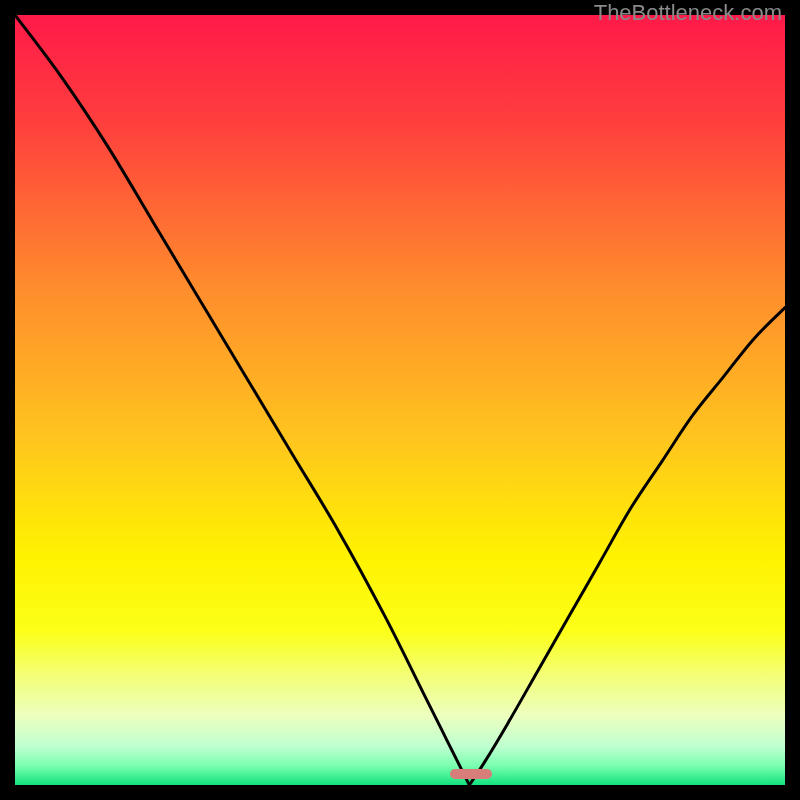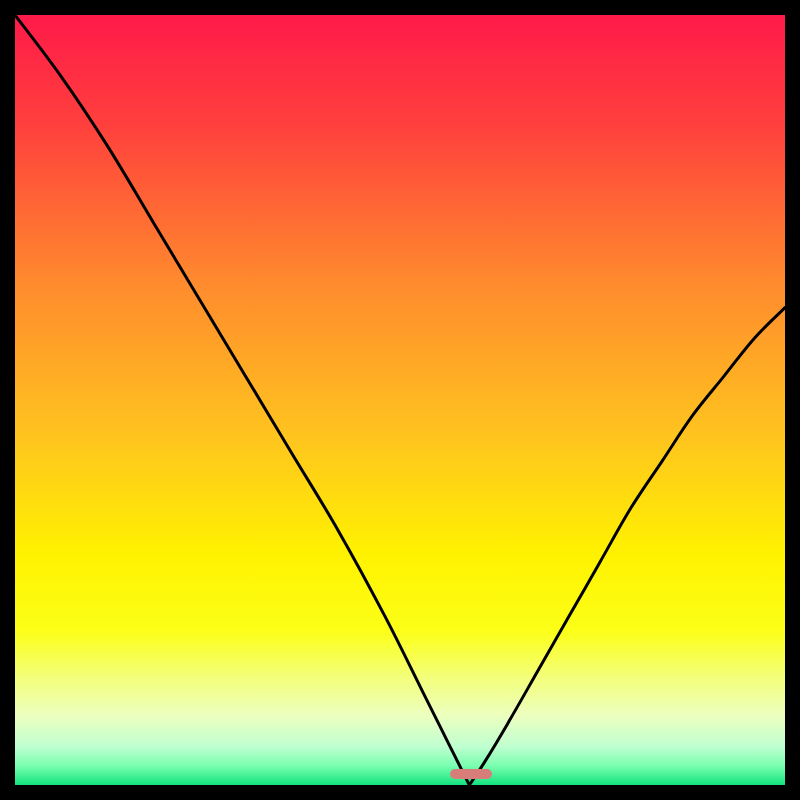--- a/index.html
+++ b/index.html
@@ -61,13 +61,14 @@
 
 <div class="frame">
   <div class="plot">
     <div class="gradient" id="grad" style="background: linear-gradient(rgb(255, 26, 73) 0%, rgb(255, 63, 61) 14%, rgb(255, 139, 45) 35%, rgb(255, 197, 30) 55%, rgb(255, 242, 0) 70%, rgb(252, 255, 24) 80%, rgb(243, 255, 122) 86%, rgb(236, 255, 191) 91%, rgb(191, 255, 208) 95%, rgb(122, 255, 176) 97.5%, rgb(19, 226, 126) 100%);"></div>
     <svg class="curve" id="curve" viewBox="0 0 770 770" preserveAspectRatio="none">
         <path d="M 0 0 C 8.315999999999999 11.088000000000005, 29.567999999999998 38.038000000000025, 46.199999999999996 61.60000000000002 C 62.831999999999994 85.16200000000002, 75.76799999999999 104.56599999999999, 92.39999999999999 130.89999999999998 C 109.032 157.23399999999998, 121.96799999999999 180.17999999999998, 138.6 207.89999999999998 C 155.232 235.61999999999998, 168.16799999999998 257.17999999999995, 184.79999999999998 284.9 C 201.432 312.62, 214.368 334.17999999999995, 231 361.9 C 247.632 389.62, 260.568 411.17999999999995, 277.2 438.9 C 293.832 466.62, 306.768 486.794, 323.4 515.9 C 340.032 545.006, 354.354 571.494, 369.59999999999997 600.6 C 384.84599999999995 629.706, 397.012 655.424, 408.1 677.6 C 419.18800000000005 699.7760000000001, 424.27000000000004 709.9399999999999, 431.20000000000005 723.8 C 438.13000000000005 737.66, 442.442 746.284, 446.59999999999997 754.6 C 450.7579999999999 762.916, 452.91399999999993 767.228, 454.29999999999995 770" fill="none" stroke="#000" stroke-width="3" stroke-linecap="round" stroke-linejoin="round"></path>
         <path d="M 454.29999999999995 770 C 457.07199999999995 765.842, 462.77 757.9879999999999, 469.7 746.9 C 476.63 735.812, 483.098 725.0319999999999, 492.8 708.4 C 502.502 691.768, 512.5120000000001 673.904, 523.6 654.5 C 534.688 635.096, 543.312 620.004, 554.4 600.6 C 565.4879999999999 581.196, 574.1120000000001 566.104, 585.2 546.7 C 596.288 527.296, 604.912 510.81800000000004, 616 492.8 C 627.088 474.782, 635.712 463.232, 646.8 446.6 C 657.8879999999999 429.968, 666.5120000000001 415.646, 677.6 400.40000000000003 C 688.688 385.15400000000005, 697.312 375.76, 708.4 361.9 C 719.4879999999999 348.03999999999996, 728.112 335.874, 739.1999999999999 323.40000000000003 C 750.2879999999999 310.92600000000004, 764.456 298.144, 770 292.6" fill="none" stroke="#000" stroke-width="3" stroke-linecap="round" stroke-linejoin="round"></path>
       </svg>
     <div class="marker" id="marker" style="left: 435px; top: 754px; width: 42px; background: rgb(215, 126, 122);"></div>
   </div>
+  <div class="watermark">TheBottleneck.com</div>
 </div>
 
 </body></html>

